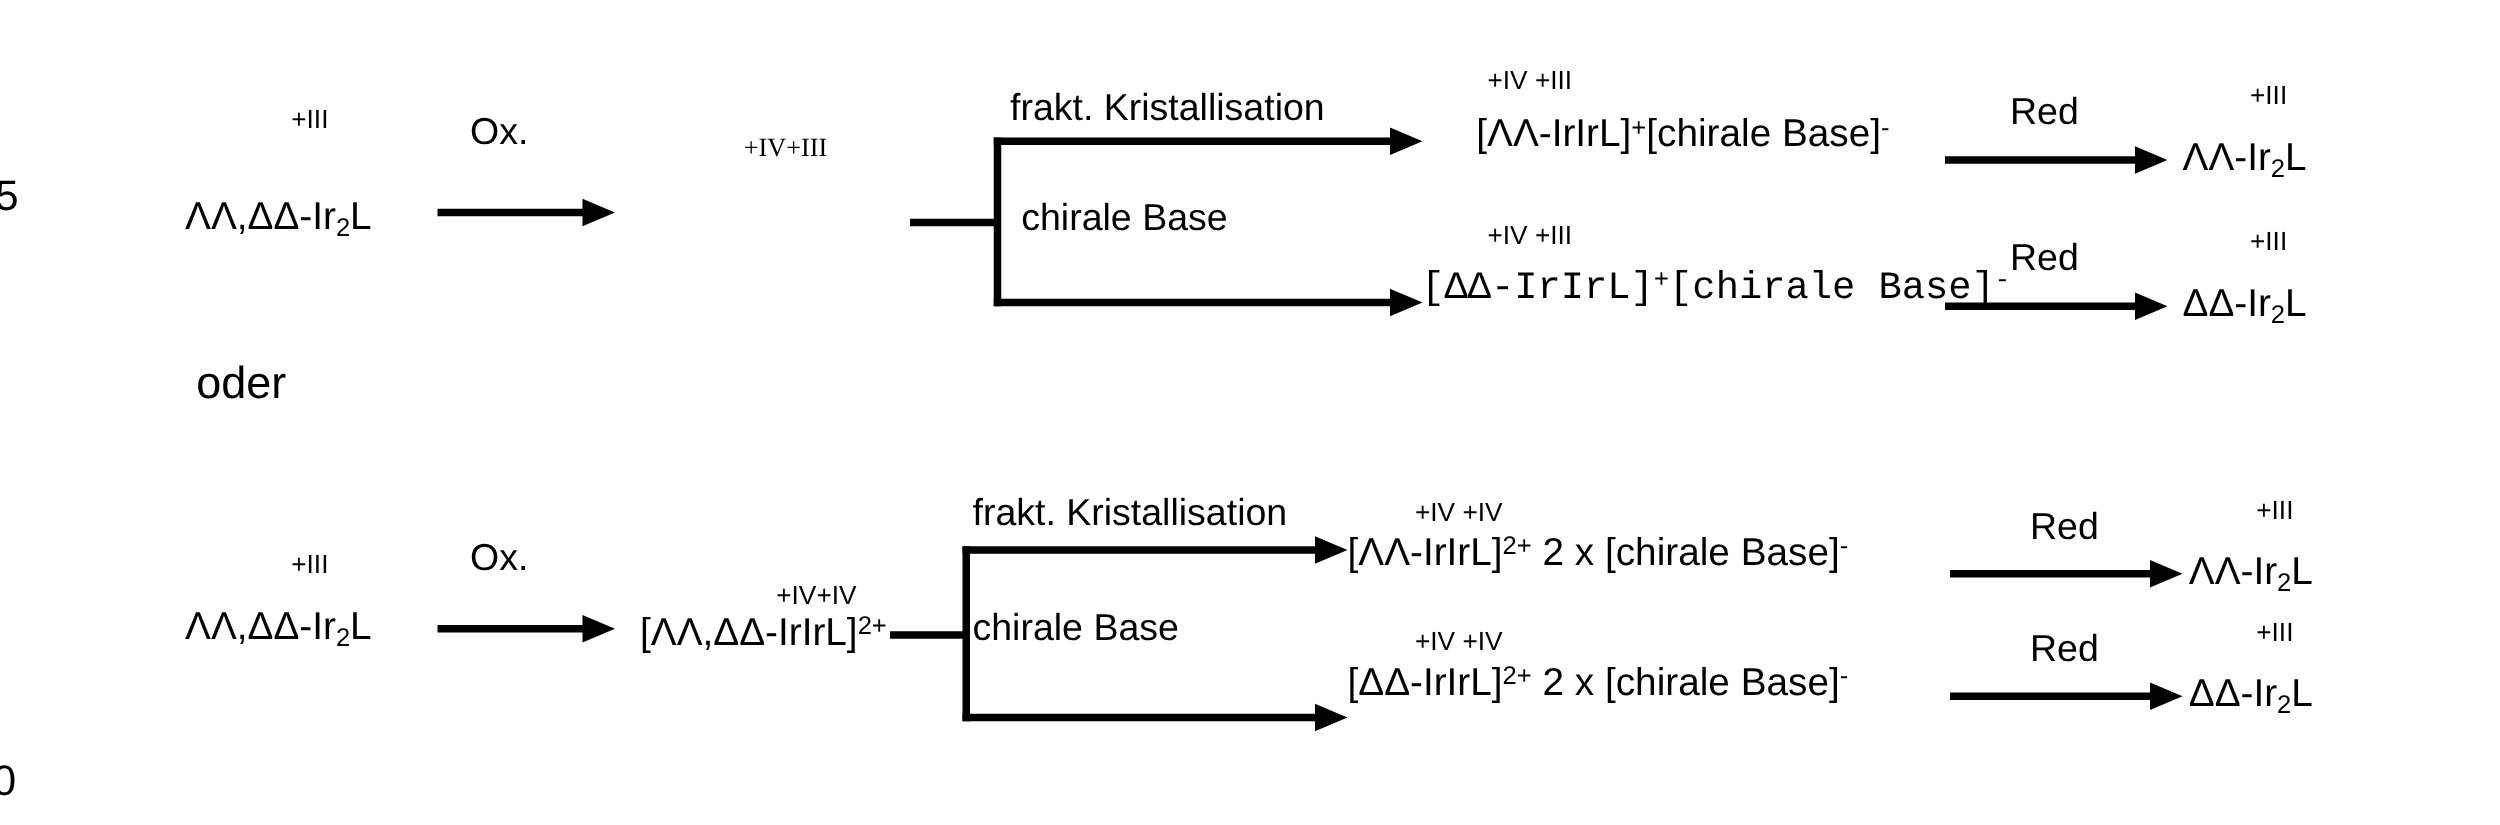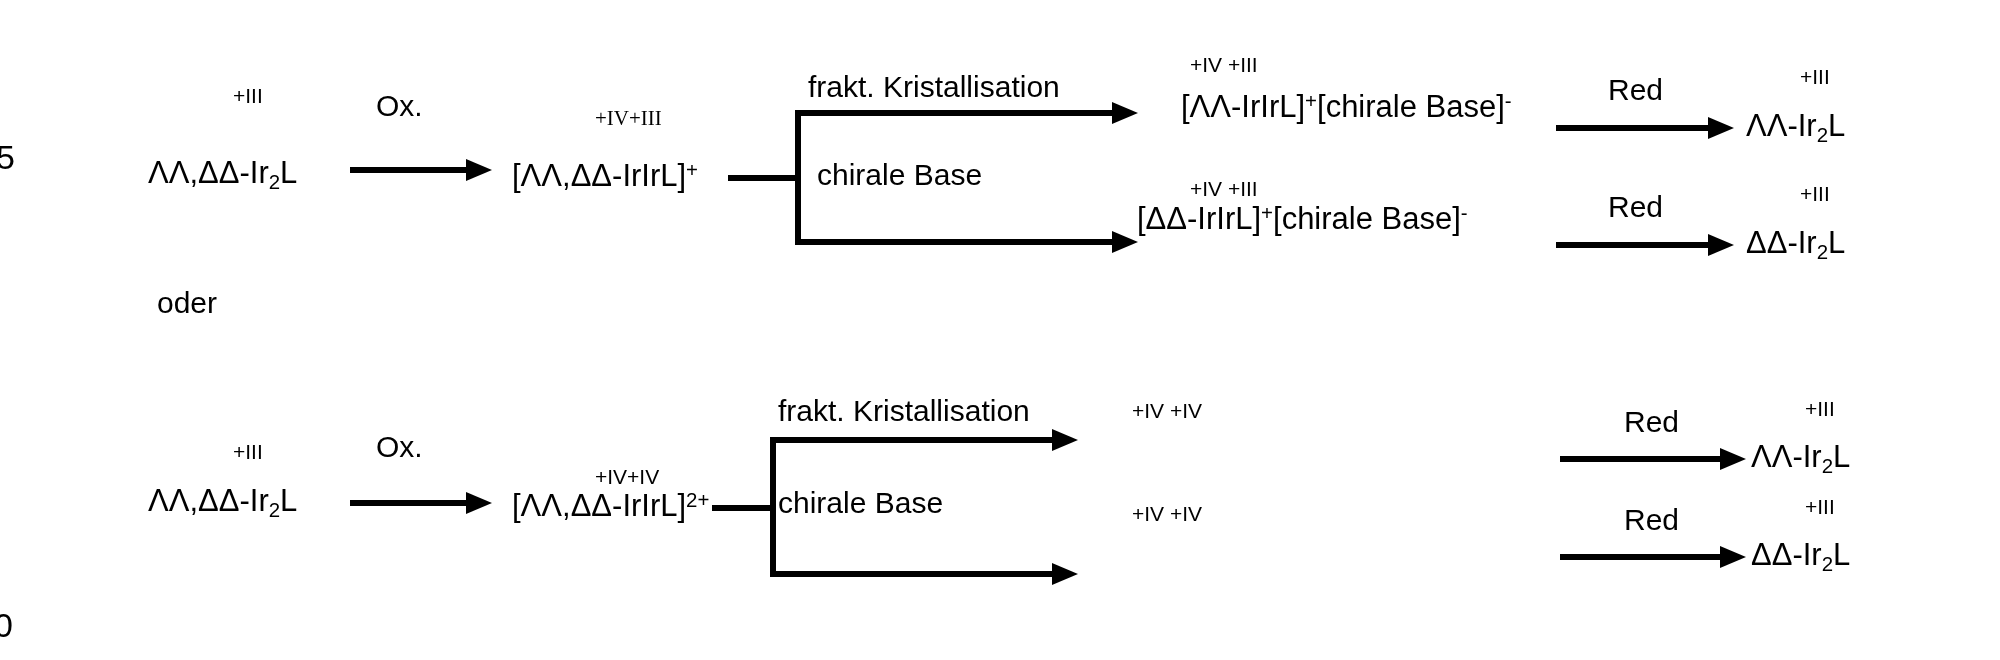--- a/index.html
+++ b/index.html
@@ -8,21 +8,21 @@
     font-family:"Liberation Sans","DejaVu Sans",sans-serif;
     color:#000;
   }
   .canvas{position:absolute;left:0;top:0;width:2000px;height:660px;}
 
   
   .txt{position:absolute;white-space:nowrap;line-height:1;color:#000;}
   .formula{font-size:31px;letter-spacing:0px;}
   .oxi{font-size:21px;letter-spacing:0px;}
   .cond{font-size:30px;}
-  .oder{font-size:30px;}
+  .oder{font-size:36px;}
 
   sub{font-size:0.66em;vertical-align:-0.28em;}
   sup{font-size:0.66em;vertical-align:0.42em;}
 
   
   .line{position:absolute;background:#000;}
   .hline{height:6px;}
   .vline{width:6px;}
   .arrowhead{
     position:absolute;width:0;height:0;
@@ -41,21 +41,20 @@
   <div class="leftmark txt" style="left:-6px;top:608px;">0</div>
 
   <div class="txt oxi" style="left:233px;top:85px;">+III</div>
   <div class="txt formula" style="left:148px;top:157px;">ΛΛ,ΔΔ-Ir<sub>2</sub>L</div>
 
   <div class="txt cond" style="left:376px;top:91px;">Ox.</div>
   <div class="line hline" style="left:350px;top:167px;width:124px;"></div>
   <div class="arrowhead" style="left:466px;top:159px;"></div>
 
   <div class="txt oxi" style="left:595px;top:108px;font-family:Liberation Serif, serif;">+IV+III</div>
-  <div class="txt formula" style="left:512px;top:160px;">[ΛΛ,ΔΔ-IrIrL]<sup>+</sup></div>
 
   <div class="line hline" style="left:728px;top:175px;width:70px;"></div>
   <div class="vline line" style="left:795px;top:110px;height:135px;"></div>
 
   <div class="line hline" style="left:795px;top:110px;width:325px;"></div>
   <div class="arrowhead" style="left:1112px;top:102px;"></div>
   <div class="txt cond" style="left:808px;top:72px;">frakt. Kristallisation</div>
 
   <div class="line hline" style="left:795px;top:239px;width:325px;"></div>
   <div class="arrowhead" style="left:1112px;top:231px;"></div>
@@ -65,62 +64,64 @@
   <div class="txt formula" style="left:1181px;top:91px;">[ΛΛ-IrIrL]<sup>+</sup>[chirale Base]<sup>-</sup></div>
 
   <div class="txt cond" style="left:1608px;top:75px;">Red</div>
   <div class="line hline" style="left:1556px;top:125px;width:160px;"></div>
   <div class="arrowhead" style="left:1708px;top:117px;"></div>
 
   <div class="txt oxi" style="left:1800px;top:66px;">+III</div>
   <div class="txt formula" style="left:1746px;top:110px;">ΛΛ-Ir<sub>2</sub>L</div>
 
   <div class="txt oxi" style="left:1190px;top:178px;">+IV +III</div>
-  <div class="txt formula" style="left:1137px;top:203px;">[ΔΔ-IrIrL]<sup>+</sup>[chirale Base]<sup>-</sup></div>
+  <div class="txt formula" style="left:1137px;top:215px;font-family:Liberation Mono, monospace;">[ΔΔ-IrIrL]<sup>+</sup>[chirale Base]<sup>-</sup></div>
 
   <div class="txt cond" style="left:1608px;top:192px;">Red</div>
   <div class="line hline" style="left:1556px;top:242px;width:160px;"></div>
   <div class="arrowhead" style="left:1708px;top:234px;"></div>
 
   <div class="txt oxi" style="left:1800px;top:183px;">+III</div>
   <div class="txt formula" style="left:1746px;top:227px;">ΔΔ-Ir<sub>2</sub>L</div>
 
   <div class="txt oder" style="left:157px;top:288px;">oder</div>
 
   <div class="txt oxi" style="left:233px;top:441px;">+III</div>
   <div class="txt formula" style="left:148px;top:485px;">ΛΛ,ΔΔ-Ir<sub>2</sub>L</div>
 
   <div class="txt cond" style="left:376px;top:432px;">Ox.</div>
   <div class="line hline" style="left:350px;top:500px;width:124px;"></div>
   <div class="arrowhead" style="left:466px;top:492px;"></div>
 
-  <div class="txt oxi" style="left:595px;top:466px;">+IV+IV</div>
+  <div class="txt oxi" style="left:621px;top:466px;">+IV+IV</div>
   <div class="txt formula" style="left:512px;top:490px;text-align:right;">[ΛΛ,ΔΔ-IrIrL]<sup>2+</sup></div>
 
   <div class="line hline" style="left:712px;top:505px;width:62px;"></div>
   <div class="vline line" style="left:770px;top:437px;height:140px;"></div>
 
   <div class="line hline" style="left:770px;top:437px;width:290px;"></div>
   <div class="arrowhead" style="left:1052px;top:429px;"></div>
   <div class="txt cond" style="left:778px;top:396px;">frakt. Kristallisation</div>
 
   <div class="line hline" style="left:770px;top:571px;width:290px;"></div>
   <div class="arrowhead" style="left:1052px;top:563px;"></div>
   <div class="txt cond" style="left:778px;top:488px;">chirale Base</div>
 
   <div class="txt oxi" style="left:1132px;top:400px;">+IV +IV</div>
+  <div class="txt formula" style="left:1078px;top:426px;">[ΛΛ-IrIrL]<sup>2+</sup> 2 x [chirale Base]<sup>-</sup></div>
 
   <div class="txt cond" style="left:1624px;top:407px;">Red</div>
   <div class="line hline" style="left:1560px;top:456px;width:168px;"></div>
   <div class="arrowhead" style="left:1720px;top:448px;"></div>
 
   <div class="txt oxi" style="left:1805px;top:398px;">+III</div>
   <div class="txt formula" style="left:1751px;top:441px;">ΛΛ-Ir<sub>2</sub>L</div>
 
   <div class="txt oxi" style="left:1132px;top:503px;">+IV +IV</div>
+  <div class="txt formula" style="left:1078px;top:530px;">[ΔΔ-IrIrL]<sup>2+</sup> 2 x [chirale Base]<sup>-</sup></div>
 
   <div class="txt cond" style="left:1624px;top:505px;">Red</div>
   <div class="line hline" style="left:1560px;top:554px;width:168px;"></div>
   <div class="arrowhead" style="left:1720px;top:546px;"></div>
 
   <div class="txt oxi" style="left:1805px;top:496px;">+III</div>
   <div class="txt formula" style="left:1751px;top:539px;">ΔΔ-Ir<sub>2</sub>L</div>
 
 </div>
 

